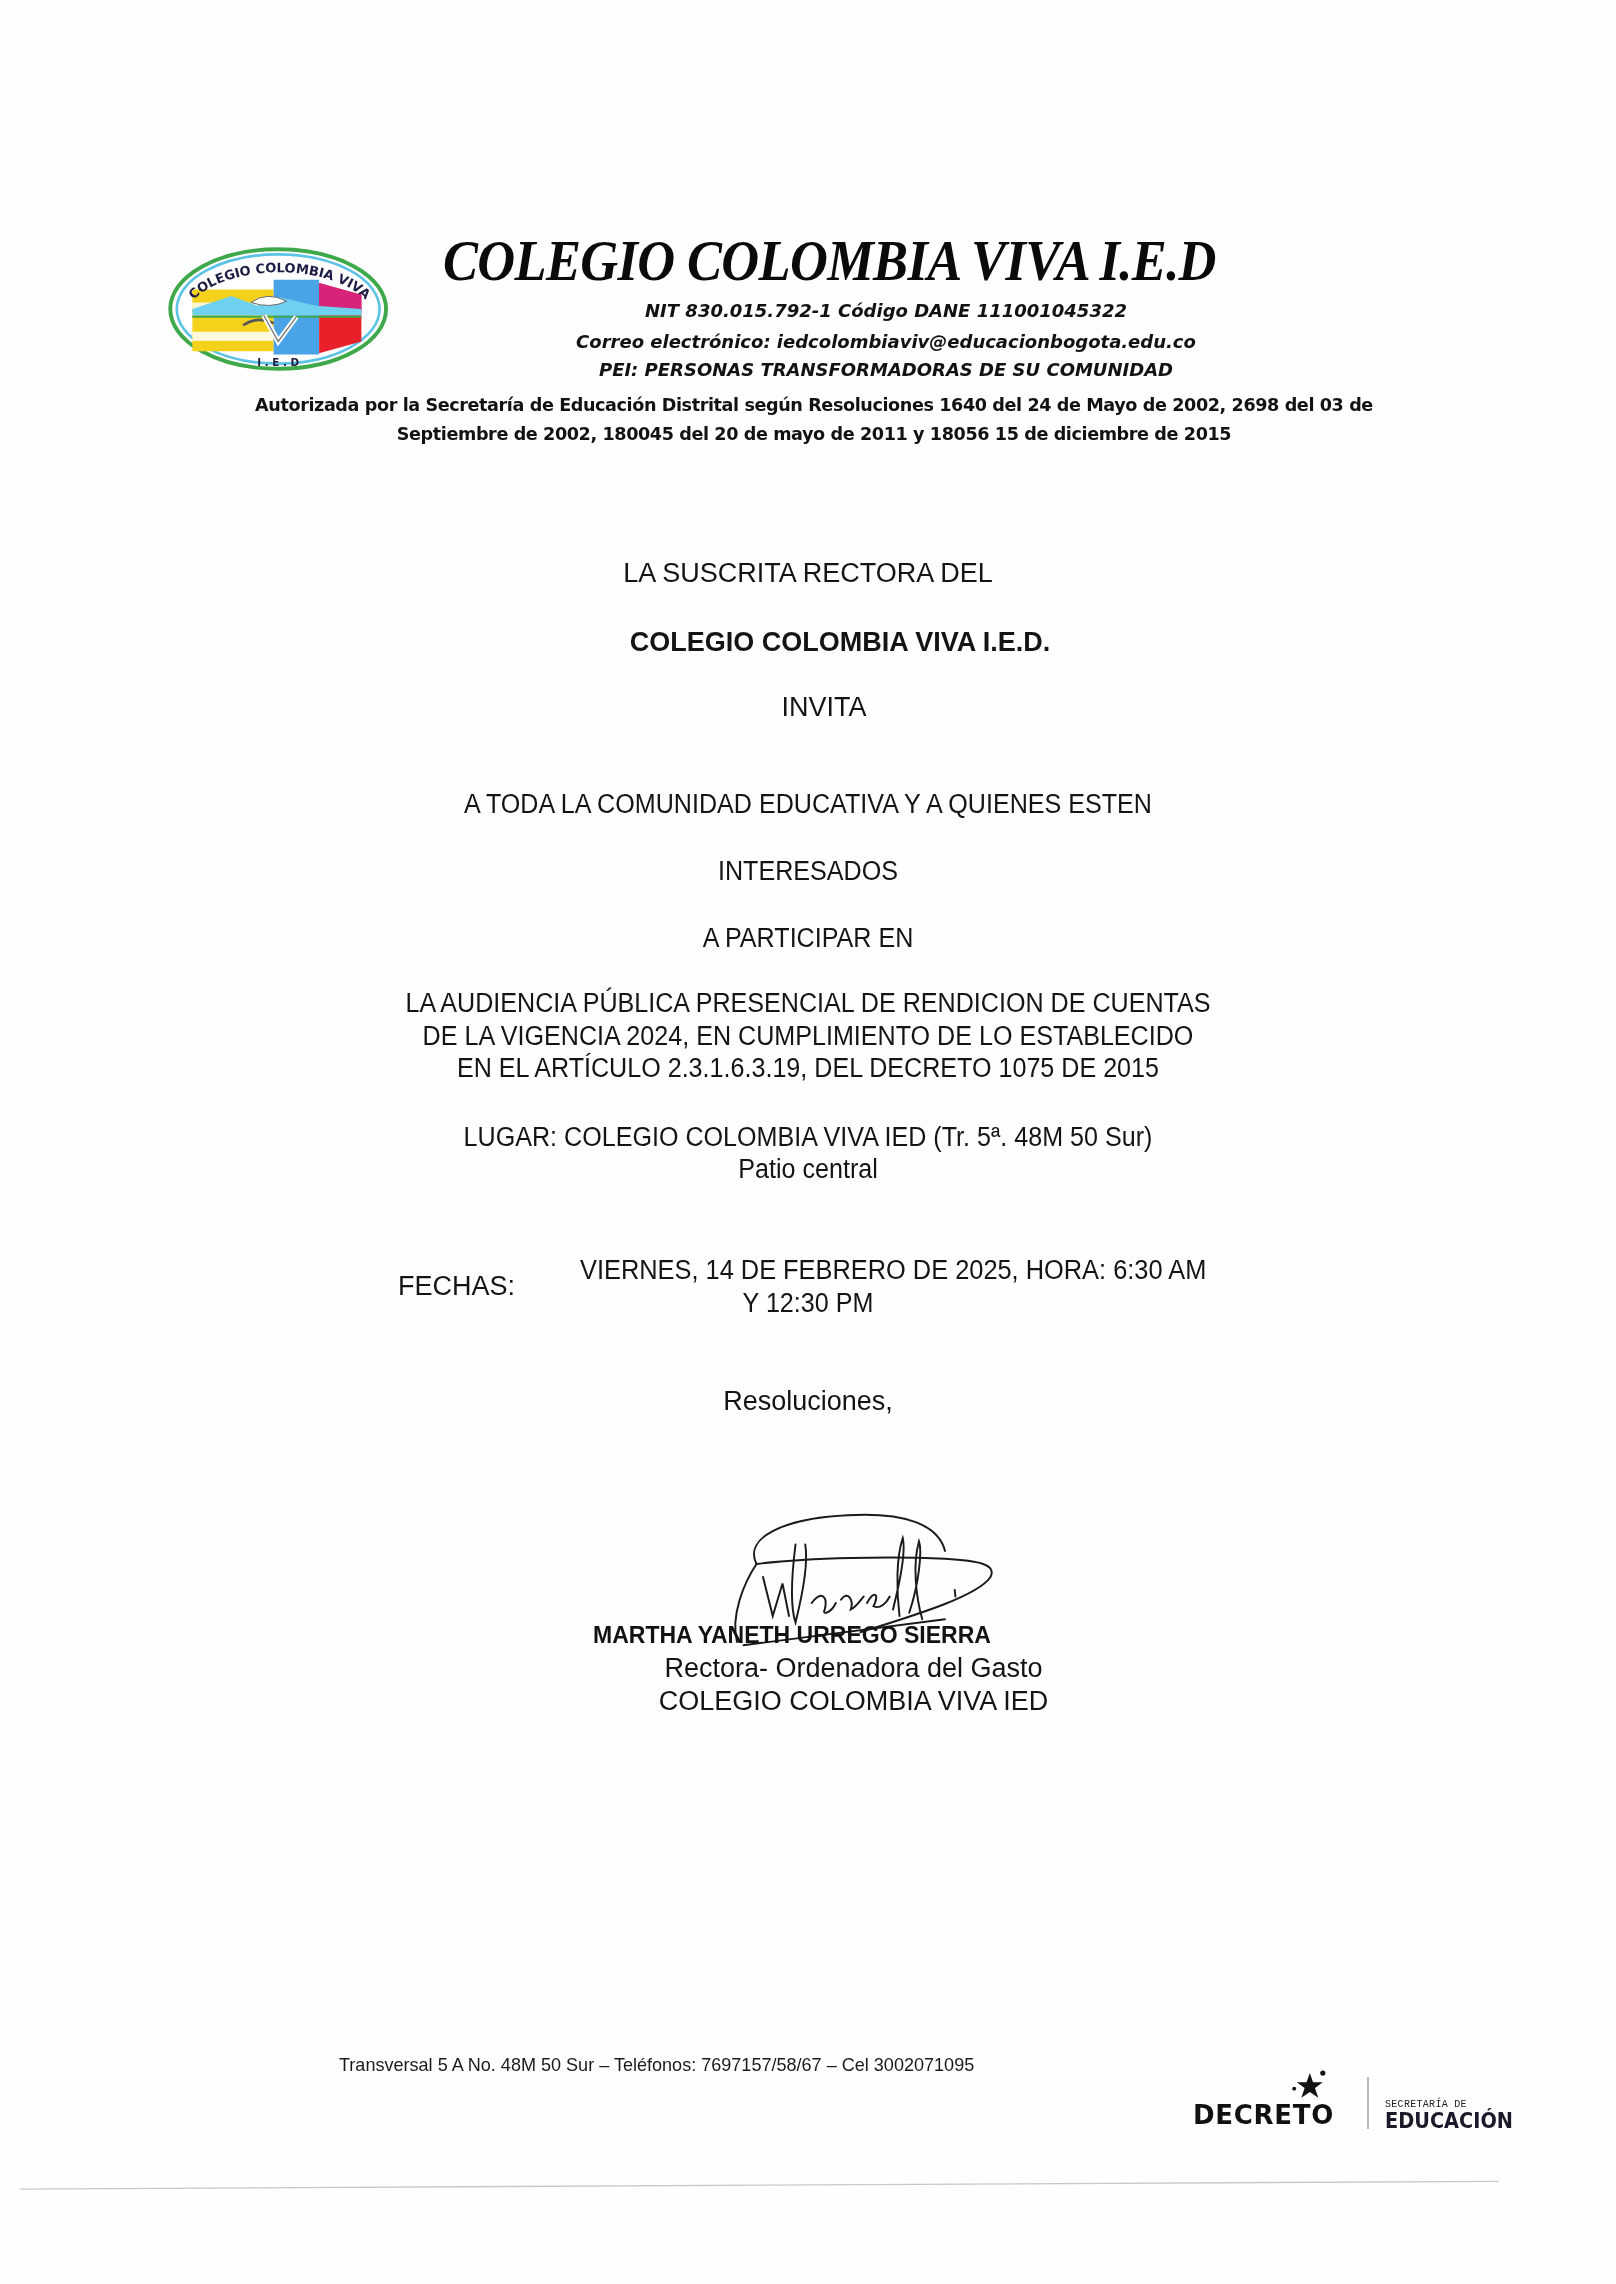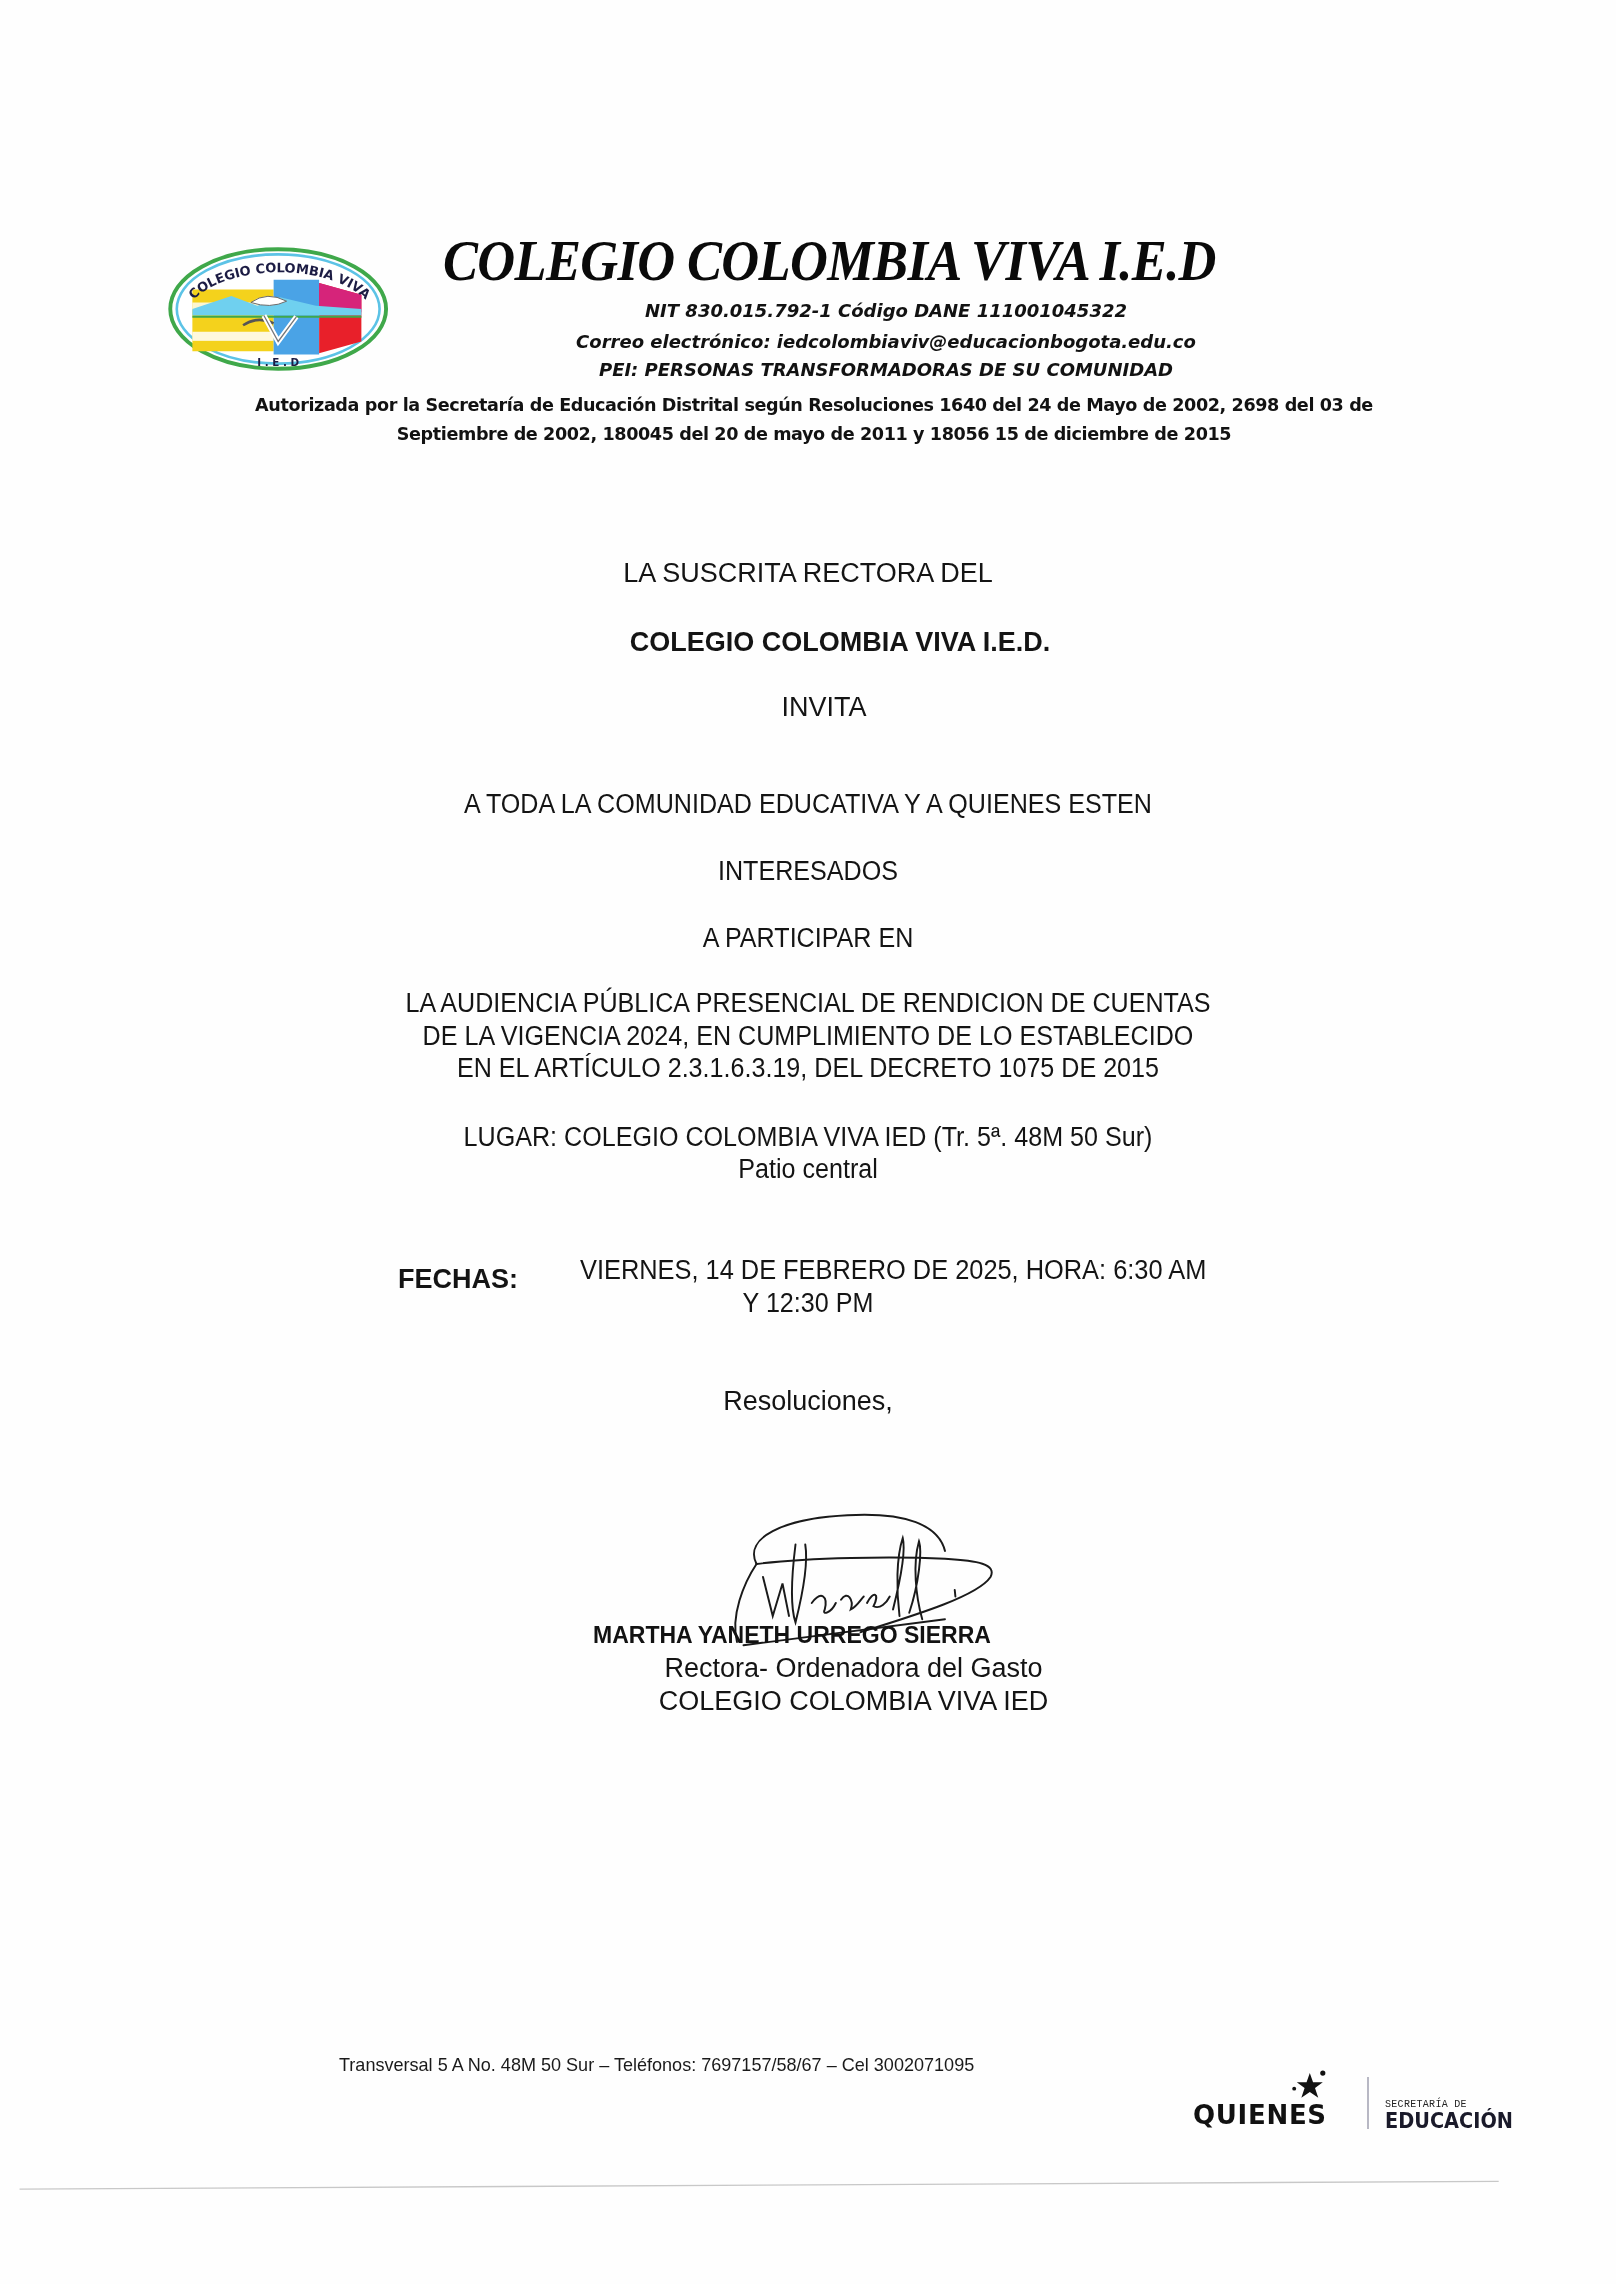--- a/index.html
+++ b/index.html
@@ -94,21 +94,21 @@
       top: 1254px;
       left: 398px;
       font-family: "Liberation Sans", sans-serif;
       font-size: 27px;
       line-height: 33px;
       white-space: nowrap;
       color: #141414;
     }
     .fechas-label {
       position: absolute;
-      left: 0; top: 9px; font-weight: bold;
+      left: 0; top: 16px;
     }
     .fechas-value {
       position: absolute;
       left: 182px; top: 0;
       transform: scaleX(0.94);
       transform-origin: left top;
     }
 
     
     .signature {
@@ -292,21 +292,21 @@
   <div class="signer-org">COLEGIO COLOMBIA VIVA IED</div>
 
   <div class="footer-address">Transversal 5 A No. 48M 50 Sur – Teléfonos: 7697157/58/67 – Cel 3002071095</div>
 
   <div class="bogota-logo">
     <svg class="bogota-star" viewBox="0 0 60 55">
       <polygon points="32,6 37,20 52,20 40,29 45,44 32,35 19,44 24,29 12,20 27,20" fill="#111"></polygon>
       <circle cx="52" cy="6" r="4" fill="#111"></circle>
       <circle cx="8" cy="30" r="3" fill="#111"></circle>
     </svg>
-    <span class="bogota-word">QUIENES</span>
+    <span class="bogota-word">DECRETO</span>
   </div>
   <div class="logo-divider"></div>
   <div class="sed-logo">
     <span class="sed-small">SECRETARÍA DE</span>
     <span class="sed-big">EDUCACIÓN</span>
   </div>
 
   <svg class="bottom-edge" viewBox="0 0 2480 20" preserveAspectRatio="none">
     <path d="M30 14 L2300 2" stroke="#c8c8c8" stroke-width="2" fill="none"></path>
   </svg>

